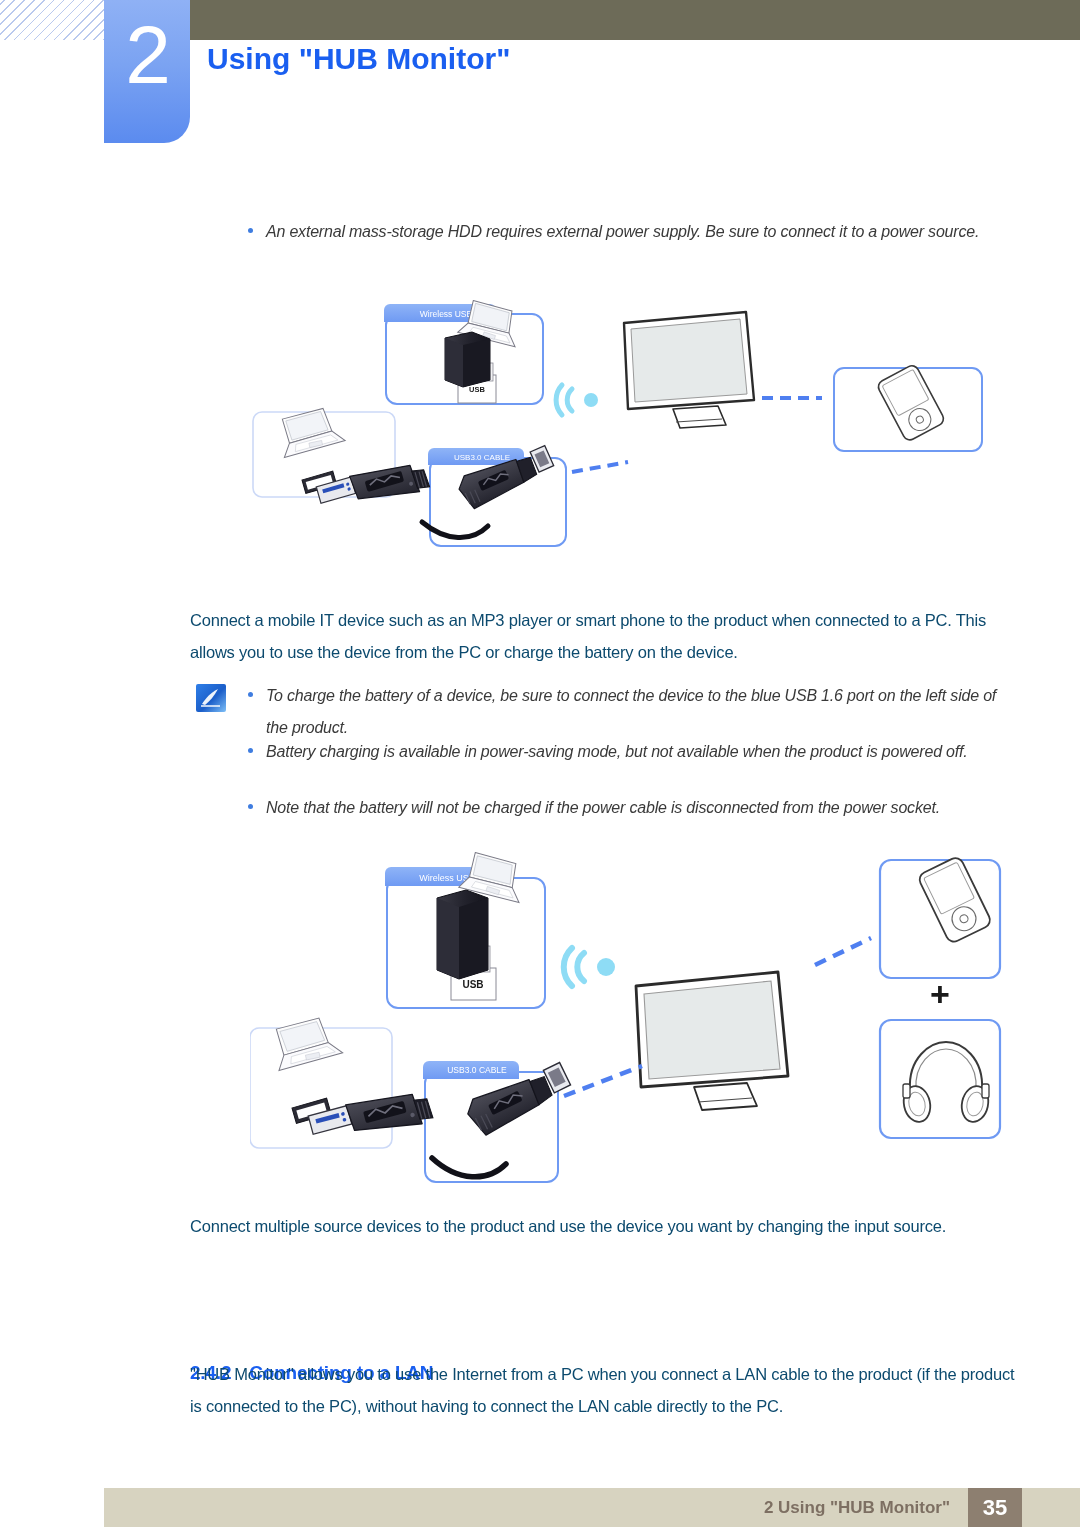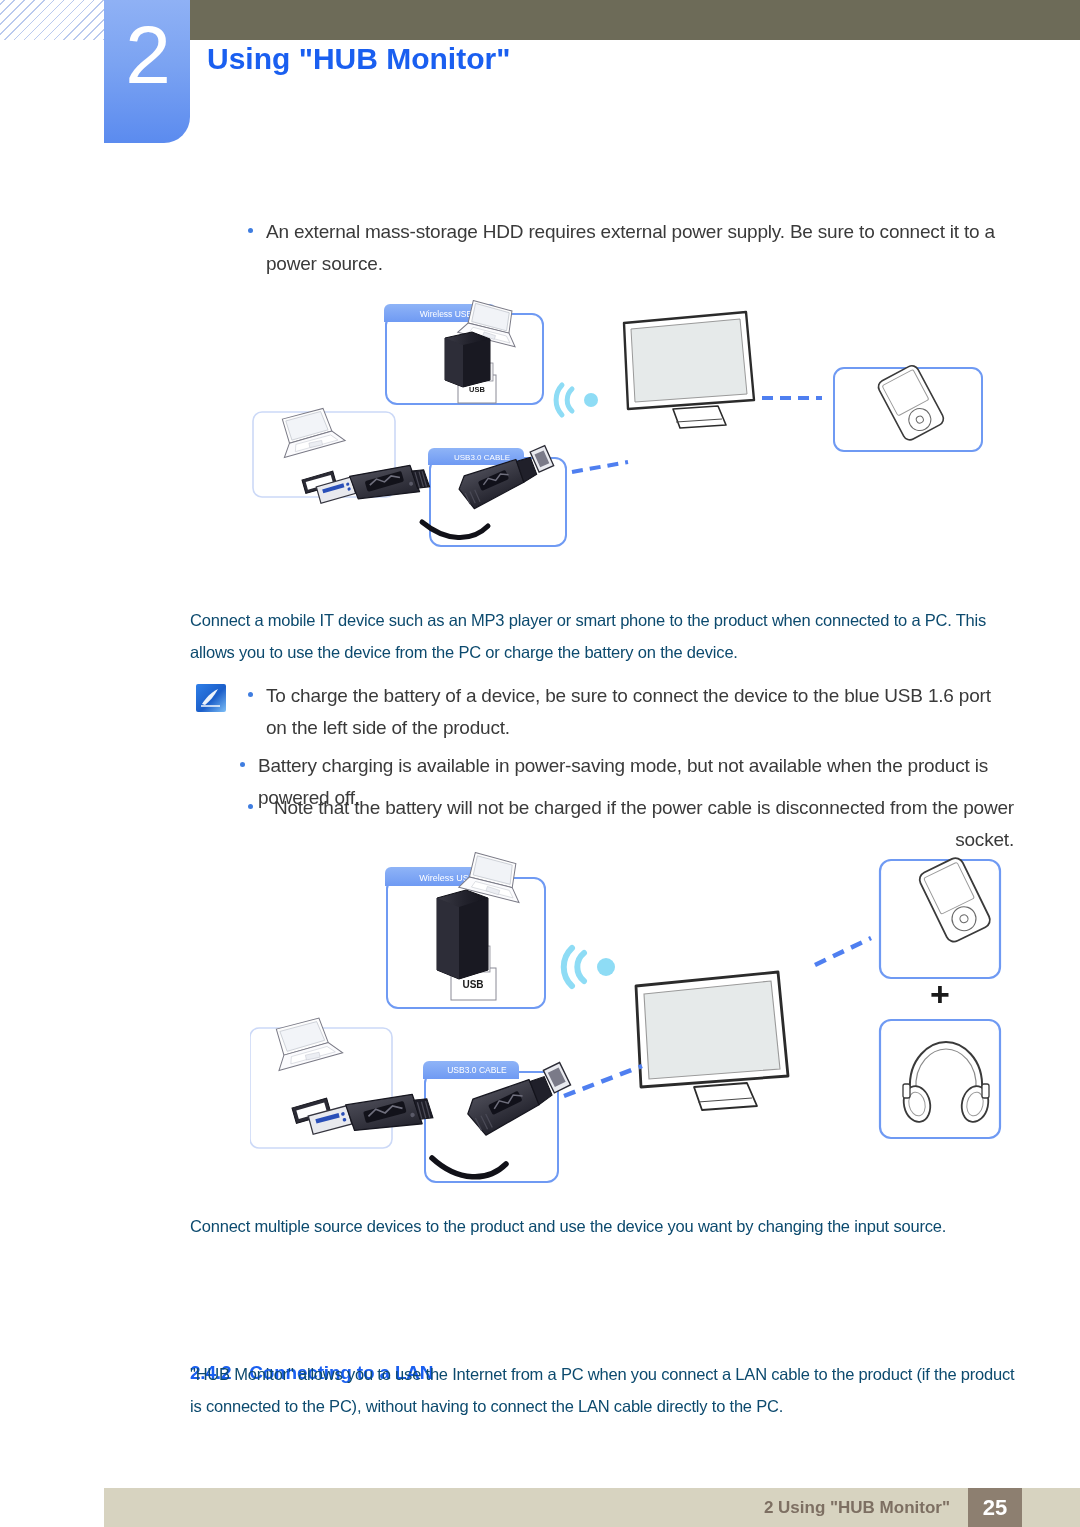--- a/index.html
+++ b/index.html
@@ -83,24 +83,25 @@
   .bullet-dot span {
     display: inline-block;
     width: 5px; height: 5px;
     border-radius: 50%;
     background: #3f7de0;
     vertical-align: middle;
     position: relative;
     top: -2px;
   }
   .bullet-text {
-    font-size: 19px;
+    font-size: 16px;
     color: #3a3a3a;
     line-height: 32px;
     letter-spacing: -0.2px;
+    font-style: italic;
   }
 
   .note-icon {
     position: absolute;
     width: 30px; height: 28px;
     background: linear-gradient(135deg, #2f7fe8 0%, #1b5ec9 55%, #7fc0f7 100%);
     border-radius: 2px;
   }
 
   .section-head {
@@ -282,21 +283,21 @@
   <svg width="30" height="28" viewBox="0 0 30 28">
     <path d="M6 20 C10 14, 14 9, 22 5 C18 12, 14 17, 9 21 Z" fill="#ffffff" opacity="0.92"></path>
     <path d="M5 22 h19" stroke="#ffffff" stroke-width="1.6" opacity="0.9"></path>
   </svg>
 </div>
 
 <div class="bullet-row" style="left:248px; top:680px; width:760px;">
   <div class="bullet-dot"><span></span></div>
   <div class="bullet-text">To charge the battery of a device, be sure to connect the device to the blue USB 1.6 port on the left side of the product.</div>
 </div>
-<div class="bullet-row" style="left:240px; top:736px; width:762px;margin-top:14px;">
+<div class="bullet-row" style="left:248px; top:736px; width:762px;">
   <div class="bullet-dot"><span></span></div>
   <div class="bullet-text">Battery charging is available in power-saving mode, but not available when the product is powered off.</div>
 </div>
 <div class="bullet-row" style="left:248px; top:792px; width:766px;text-align:right;">
   <div class="bullet-dot"><span></span></div>
   <div class="bullet-text">Note that the battery will not be charged if the power cable is disconnected from the power socket.</div>
 </div>
 
 <div class="diagram" style="left:250px; top:850px; width:760px; height:345px;">
 <svg width="760" height="345" viewBox="0 0 760 345" xmlns="http://www.w3.org/2000/svg">
@@ -431,13 +432,13 @@
 <div class="section-head" style="left:190px; top:1362px;">
   <span class="num">2.4.2</span><span>Connecting to a LAN</span>
 </div>
 
 <div class="para" style="left:190px; top:1358px; width:826px;">"HUB Monitor" allows you to use the Internet from a PC when you connect a LAN cable to the product (if the product is connected to the PC), without having to connect the LAN cable directly to the PC.</div>
 
 <div class="footer-bar"></div>
 <div class="footer-wrap">
   <div class="footer-text">2 Using "HUB Monitor"</div>
 </div>
-<div class="footer-pagebox">25</div>
+<div class="footer-pagebox">35</div>
 
 </body></html>

